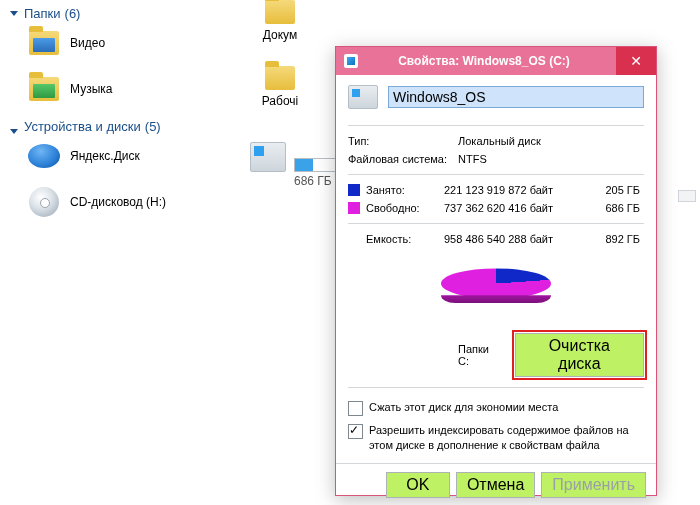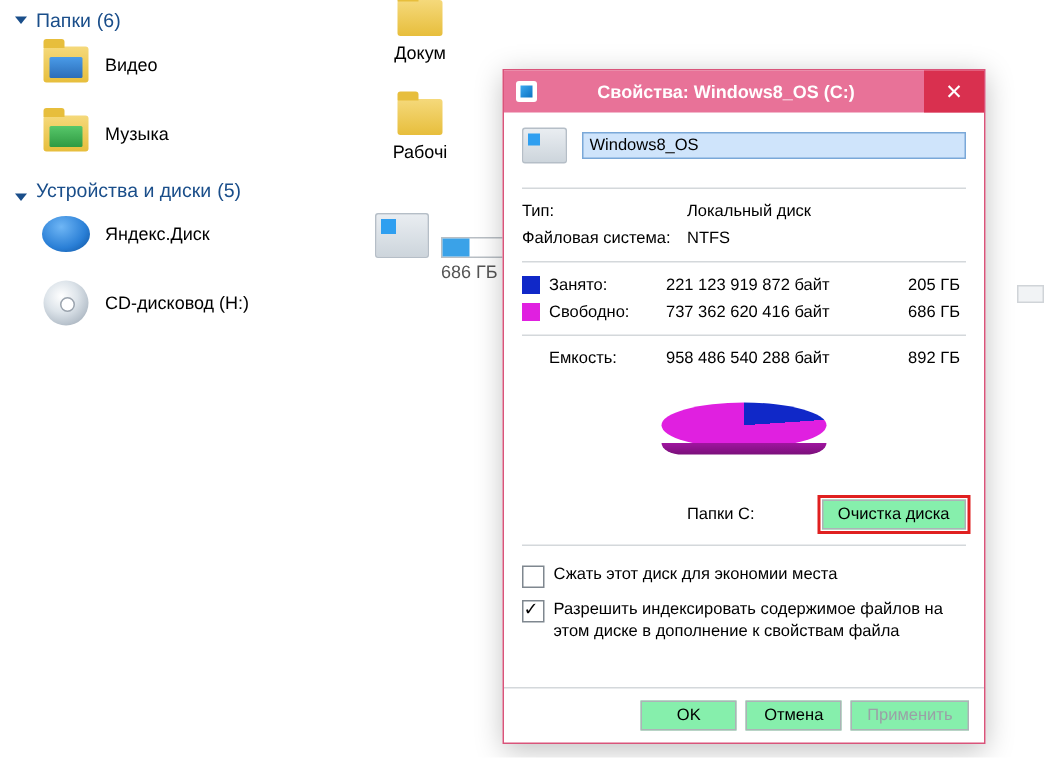--- a/index.html
+++ b/index.html
@@ -77,21 +77,21 @@
   .titlebar .close { width:40px; height:28px; background:#d9304f; color:#fff; font-size:14px; display:flex; align-items:center; justify-content:center;}
   .tabs { display:flex; flex-wrap:wrap; border-bottom:1px solid #c9cdd1; margin:4px 6px 0 6px; font-size:11px;}
   .tab { border:1px solid #c9cdd1; border-bottom:none; padding:2px 0; background:#f5f6f7; text-align:center;}
   .tab.row1 { width:33.1%;}
   .tab.row2 { width:33.1%;}
   .tab.active { background:#fff; position:relative; z-index:1;}
   .content { flex:1; padding: 10px 12px 6px 12px; display:flex; flex-direction:column; font-size:11px;}
   .namerow { display:flex; align-items:center; gap:10px; margin-bottom:10px;}
   .namerow .dicon { width:28px; height:22px; background:linear-gradient(#e9edf1,#cdd5dc); border:1px solid #b5bec7; border-radius:2px; position:relative;}
   .namerow .dicon:before{content:"";position:absolute;top:3px;left:3px;width:8px;height:8px;background:#2f9ff0;}
-  .namerow input { flex:1; border:1px solid #7aa8d8; padding:2px 4px; font-size:11px; background:#cfe4fb;}
+  .namerow input { flex:1; border:1px solid #7aa8d8; padding:2px 4px; font-size:14px; background:#cfe4fb;}
   .kv { display:flex; margin:3px 0;}
   .kv .k { width:110px;}
   .sep { height:1px; background:#d4d8db; margin:6px 0;}
   .space-row { display:flex; align-items:center; margin:3px 0; gap:6px;}
   .swatch { width:12px; height:12px;}
   .sw-used { background:#1028c8;}
   .sw-free { background:#e020e0;}
   .space-row .k { width:72px;}
   .space-row .bytes { width:128px; text-align:left;}
   .space-row .gb { flex:1; text-align:right; padding-right:4px;}
@@ -99,21 +99,21 @@
   .pie-container { flex:1; display:flex; justify-content:center;}
   .pie {
     width:110px; height:55px; border-radius:50%;
     background: conic-gradient(#1028c8 0deg 83deg, #e020e0 83deg 360deg);
     transform: scaleY(0.55);
     position:relative;
   }
   .pie:after { content:""; position:absolute; left:0; right:0; bottom:-8px; height:14px; background:linear-gradient(#a015a0,#7a107a); border-radius:0 0 55px 55px;}
   .disk-label-row { display:flex; align-items:center; justify-content:flex-end; gap:12px; margin-top:18px;}
   .disk-label-row .dl { margin-right:auto; margin-left:110px;}
-  .btn { border:1px solid #adb2b7; background:#86efac; padding:3px 10px; font-size:11px;}
+  .btn { border:1px solid #adb2b7; background:#bef264; padding:3px 10px; font-size:16px;}
   .btn-highlight { outline:2px solid #e02020; outline-offset:1px;}
   .sep2 { height:1px; background:#d4d8db; margin:10px 0 8px 0;}
   .chk-row { display:flex; align-items:flex-start; gap:6px; margin:4px 0; line-height:1.35;}
   .chk { width:13px; height:13px; border:1px solid #7f878f; background:#fff; flex-shrink:0; position:relative; top:1px;}
   .chk.checked:after { content:"✓"; position:absolute; top:-3px; left:0; font-size:12px; color:#000;}
   .footer { border-top:1px solid #d4d8db; padding:8px 10px; display:flex; justify-content:flex-end; gap:6px;}
   .footer .btn { min-width:64px; text-align:center;}
   .footer .btn.disabled { color:#9aa0a6;}
   .scroll-stub { position:absolute; top:190px; right:4px; width:16px; height:10px; border:1px solid #d0d4d8; background:#f1f3f5;}
 </style>

